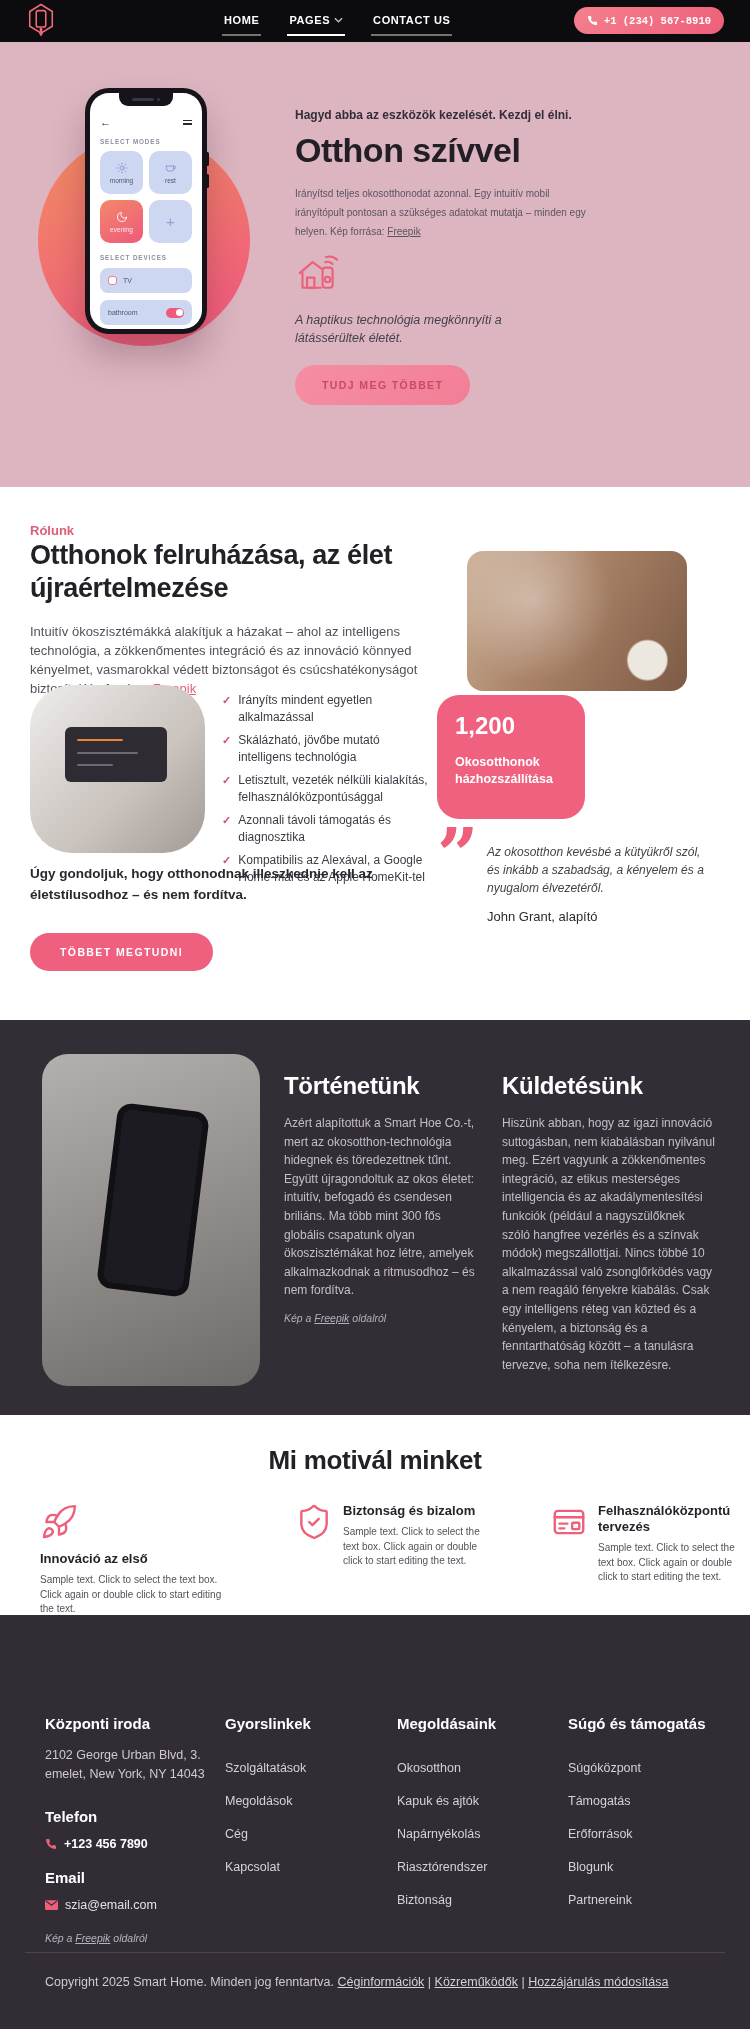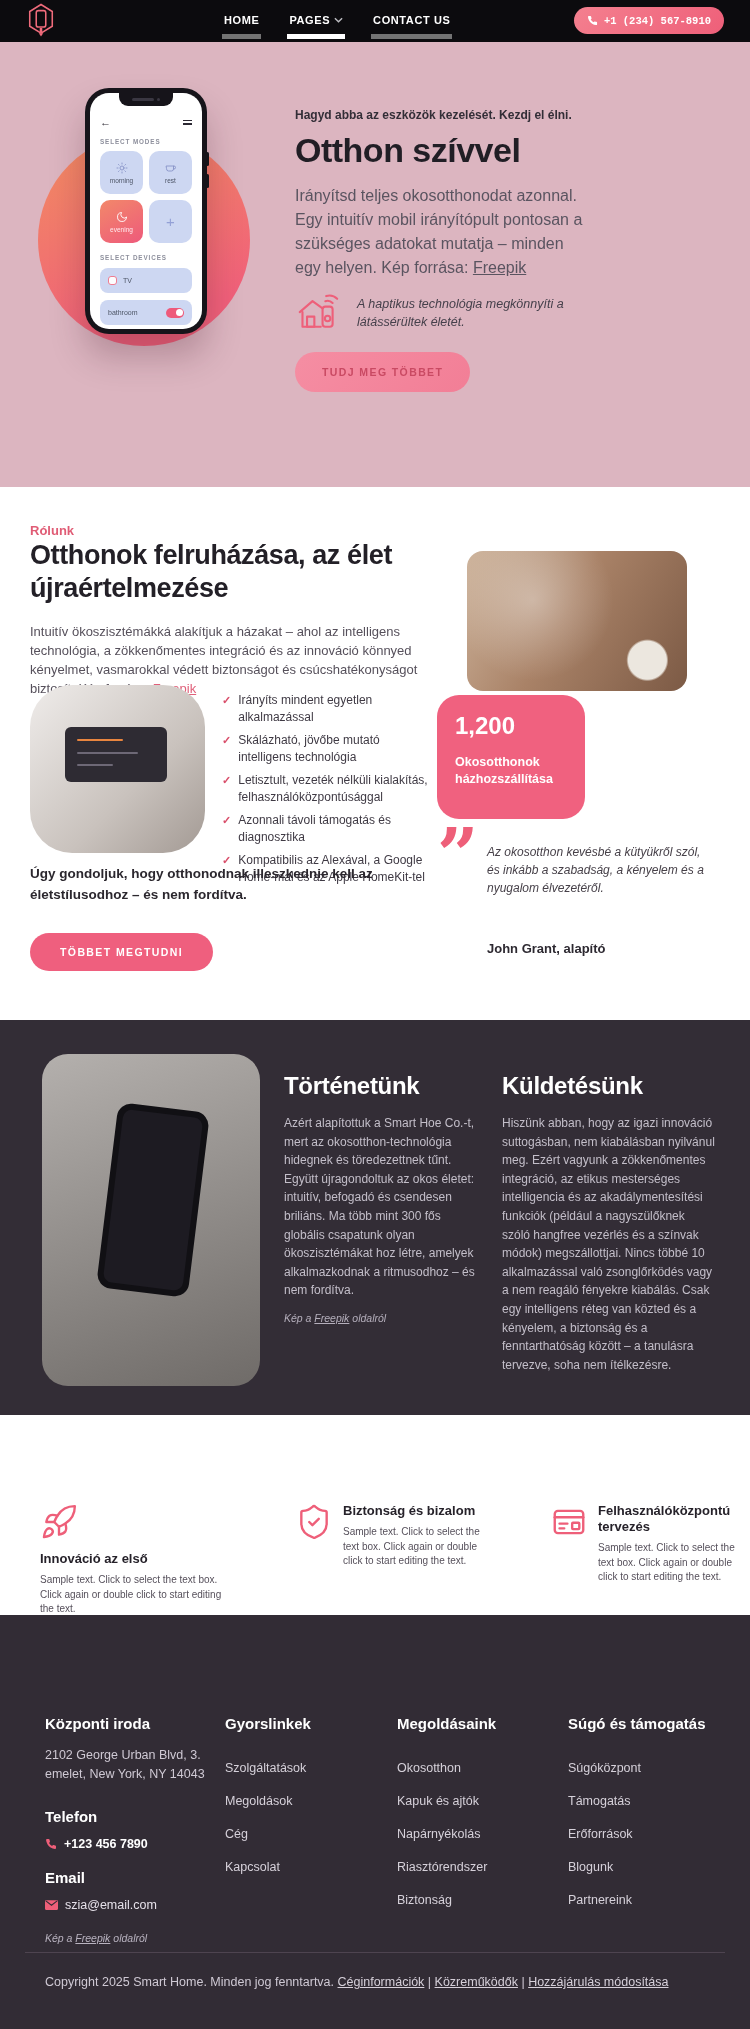--- a/index.html
+++ b/index.html
@@ -4,21 +4,21 @@
 <style>
   html,body{margin:0;padding:0;background:#fff;}
   .page{position:relative;width:750px;font-family:"Liberation Sans",sans-serif;color:#2a262e;}
   .section{position:relative;overflow:hidden;}
   a{cursor:pointer;}
 
   
   .header{height:42px;background:#0c0b0e;}
   .logo{position:absolute;left:28px;top:3px;width:26px;height:36px;}
   .nav{position:absolute;left:222px;top:0;display:flex;gap:26px;}
-  .nav-item{display:flex;align-items:center;gap:4px;padding:14px 2px 8px;border-bottom:5px solid #737373;
+  .nav-item{display:flex;align-items:center;gap:4px;padding:14px 2px 8px;border-bottom:2px solid #737373;
     color:#fff;font-size:11px;font-weight:700;letter-spacing:.6px;}
   .nav-item.active{border-bottom-color:#ffffff;}
   .phone-pill{position:absolute;right:26px;top:7px;height:27px;border-radius:14px;
     background:linear-gradient(135deg,#f4808f,#ee5f79);display:flex;align-items:center;gap:6px;
     padding:0 13px;color:#fff;font-size:10.5px;font-weight:700;border:none;font-family:Liberation Mono, monospace;}
 
   
   .hero{height:445px;background:#dcb5c0;}
   .hero-circle{position:absolute;left:38px;top:92px;width:212px;height:212px;border-radius:50%;
     background:linear-gradient(160deg,#f28a62 5%,#f0607a 80%);}
@@ -45,23 +45,23 @@
   .mode-card.plus{font-size:15px;color:#93a0d6;font-weight:400;}
   .device-card{background:#cdd7f2;border-radius:8px;height:25px;margin-top:7px;display:flex;align-items:center;
     padding:0 8px;font-size:7px;color:#4d5566;gap:6px;}
   .device-card.spread{justify-content:space-between;}
   .chkbox{width:9px;height:9px;border:1.5px solid #ee7d92;border-radius:3px;background:#fdfdfe;box-sizing:border-box;}
   .toggle{width:18px;height:10px;border-radius:5px;background:#ee5a7b;position:relative;}
   .toggle i{position:absolute;right:1.5px;top:1.5px;width:7px;height:7px;border-radius:50%;background:#fff;}
   .hero-col{position:absolute;left:295px;top:66px;width:292px;}
   .kicker{font-size:12px;font-weight:700;color:#332e37;}
   .hero-title{margin:8px 0 0;font-size:34px;line-height:40px;font-weight:700;letter-spacing:-.5px;color:#211e25;}
-  .hero-p{margin:14px 0 4px;font-size:16px;line-height:24px;color:#5a5460;}
+  .hero-p{margin:14px 0 4px;font-size:10px;line-height:19px;color:#5a5460;}
   .hero-p a,.about-p a{color:#5a5460;text-decoration:underline;}
-  .haptic{margin-top:12px;display:flex;align-items:center;gap:16px;}
+  .haptic{margin-top:12px;display:flex;gap:16px;flex-direction:column;}
   .haptic-text{font-size:12.5px;line-height:18px;font-style:italic;color:#46404b;width:214px;}
   .btn{display:inline-block;border:none;border-radius:20px;font-weight:700;letter-spacing:1.4px;
     text-align:center;font-family:"Liberation Sans",sans-serif;}
   .btn-hero{margin-top:18px;height:40px;line-height:40px;padding:0 27px;font-size:10.5px;
     background:linear-gradient(135deg,#f58ea3,#f27e96);color:#c94a63;}
   
   .about{height:533px;background:#ffffff;}
   .about-label{position:absolute;left:30px;top:36px;font-size:13px;font-weight:700;color:#e05c75;}
   .about-title{position:absolute;left:30px;top:52px;width:460px;margin:0;font-size:27px;line-height:33px;
     font-weight:700;letter-spacing:-.4px;color:#232027;}
@@ -81,21 +81,21 @@
   .checklist li{display:flex;gap:7px;font-size:12px;line-height:17px;color:#3f3a44;margin-bottom:6px;}
   .checklist .check{color:#d94f6b;font-weight:700;font-size:11px;}
   .stat-card{position:absolute;left:437px;top:208px;width:148px;height:124px;border-radius:22px;
     background:#f0617f;color:#fff;box-sizing:border-box;padding:17px 18px;}
   .stat-value{font-size:24px;font-weight:700;}
   .stat-label{margin-top:14px;font-size:12.5px;line-height:17px;font-weight:700;}
   .quote-mark{position:absolute;left:437px;top:338px;font:700 72px "DejaVu Serif",serif;line-height:60px;
     color:#ee5f79;}
   .quote-text{position:absolute;left:487px;top:356px;width:224px;font-size:12px;line-height:18px;
     font-style:italic;color:#474149;}
-  .quote-author{position:absolute;left:487px;top:422px;font-size:13px;font-weight:700;color:#2d2931;margin-top:32px;}
+  .quote-author{position:absolute;left:487px;top:422px;font-size:13px;font-weight:400;color:#2d2931;}
   .statement{position:absolute;left:30px;top:376px;width:420px;font-size:13.5px;line-height:21px;
     font-weight:700;color:#2b272e;}
   .btn-about{position:absolute;left:30px;top:446px;height:38px;line-height:38px;padding:0 30px;
     font-size:10.5px;background:#ef5f7e;color:#ffffff;border-radius:19px;}
   
   .dark{height:395px;background:#332d36;}
   .story-photo{position:absolute;left:42px;top:34px;width:218px;height:332px;border-radius:26px;
     background:linear-gradient(160deg,#b4b0ad,#8e8a87 55%,#6f6b68);}
   .story-phone{position:absolute;left:30%;top:16%;width:42%;height:56%;background:#111014;border-radius:14px;
     transform:rotate(7deg);padding:6px;box-sizing:border-box;}
@@ -311,20 +311,21 @@
       <div class="dark-col-text">Azért alapítottuk a Smart Hoe Co.-t, mert az okosotthon-technológia hidegnek és töredezettnek tűnt. Együtt újragondoltuk az okos életet: intuitív, befogadó és csendesen briliáns. Ma több mint 300 fős globális csapatunk olyan ökoszisztémákat hoz létre, amelyek alkalmazkodnak a ritmusodhoz – és nem fordítva.</div>
       <div class="img-credit"><span>Kép a </span><a>Freepik</a><span> oldalról</span></div>
     </div>
     <div class="mission-col">
       <h2>Küldetésünk</h2>
       <div class="dark-col-text">Hiszünk abban, hogy az igazi innováció suttogásban, nem kiabálásban nyilvánul meg. Ezért vagyunk a zökkenőmentes integráció, az etikus mesterséges intelligencia és az akadálymentesítési funkciók (például a nagyszülőknek szóló hangfree vezérlés és a színvak módok) megszállottjai. Nincs többé 10 alkalmazással való zsonglőrködés vagy a nem reagáló fényekre kiabálás. Csak egy intelligens réteg van közted és a kényelem, a biztonság és a fenntarthatóság között – a tanulásra tervezve, soha nem ítélkezésre.</div>
     </div>
   </div>
 
   <div class="section motivation">
+    <h2 class="motivation-title">Mi motivál minket</h2>
 
     <div class="feature f1">
       <svg class="f-icon" viewBox="0 0 24 24" width="38" height="38" fill="none" stroke="#ee5f79" stroke-width="1.5" stroke-linecap="round" stroke-linejoin="round">
         <path d="M4.5 16.5c-1.5 1.26-2 5-2 5s3.74-.5 5-2c.71-.84.7-2.13-.09-2.91a2.18 2.18 0 0 0-2.91-.09z"></path>
         <path d="M12 15l-3-3a22 22 0 0 1 2-3.95A12.88 12.88 0 0 1 22 2c0 2.72-.78 7.5-6 11a22.35 22.35 0 0 1-4 2z"></path>
         <path d="M9 12H4s.55-3.03 2-4c1.62-1.08 5 0 5 0"></path>
         <path d="M12 15v5s3.03-.55 4-2c1.08-1.62 0-5 0-5"></path>
       </svg>
       <div>
         <h3>Innováció az első</h3>

